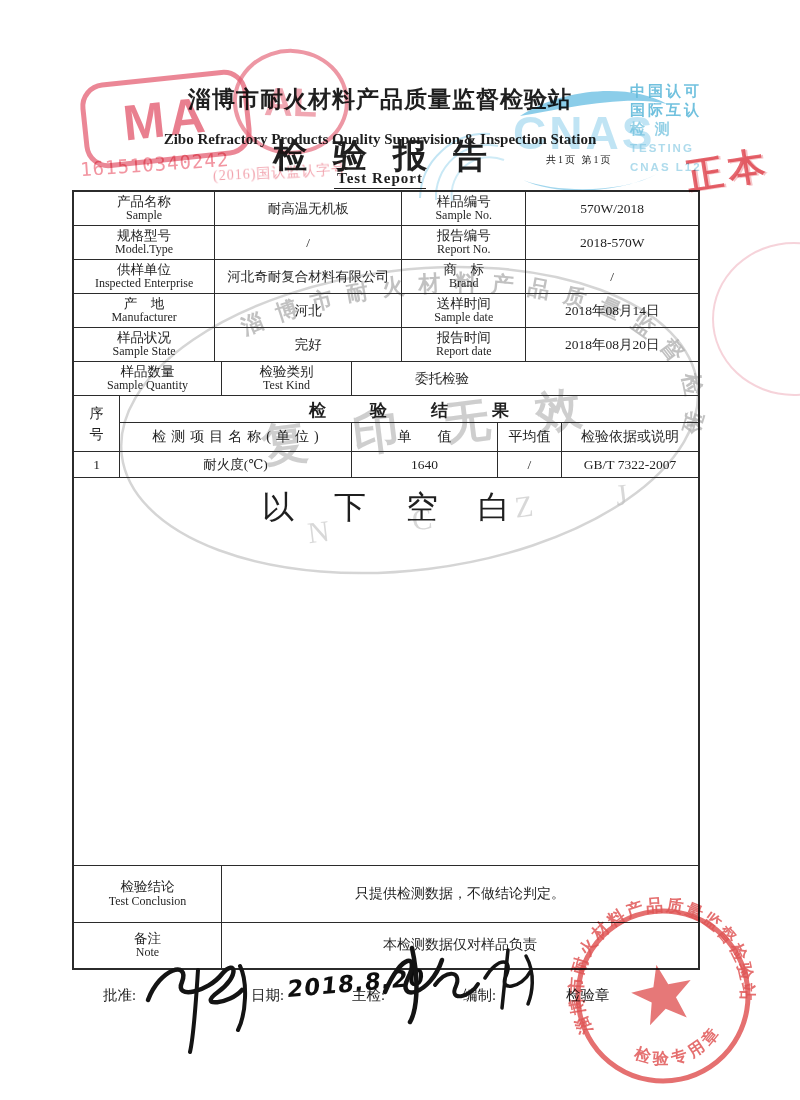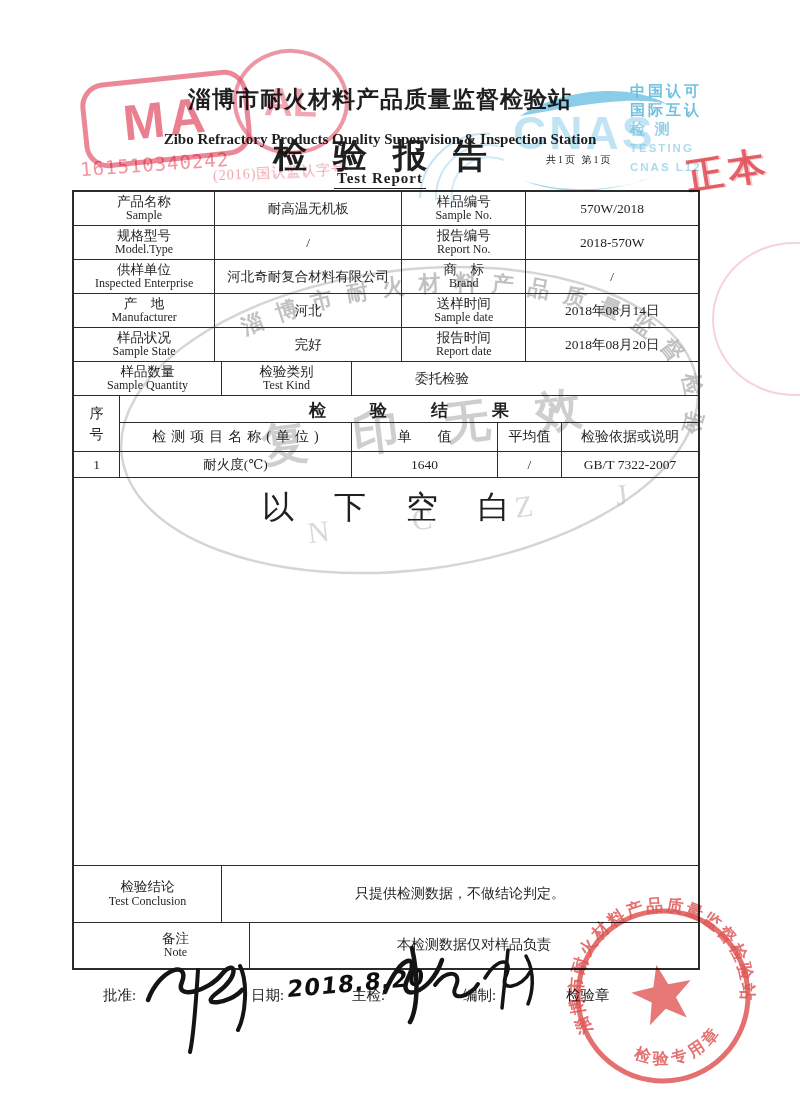--- a/index.html
+++ b/index.html
@@ -51,21 +51,21 @@
   .rh-single span{letter-spacing:26px;margin-right:-26px;}
   .res-data{height:26px;display:flex;box-sizing:border-box;border-bottom:1px solid #2b2b2b;}
   .rd{display:flex;align-items:center;justify-content:center;border-right:1px solid #2b2b2b;
     font-size:13.5px;box-sizing:border-box;}
   .rd:last-child{border-right:none;}
   .rd-no{width:46px;}.rd-item{width:232px;}.rd-single{width:146px;}.rd-avg{width:64px;}.rd-basis{flex:1;}
   .blank-area{height:388px;border-bottom:1px solid #2b2b2b;box-sizing:border-box;
     display:flex;justify-content:center;align-items:flex-start;padding-top:8px;}
   .blank-area span{font-size:32px;letter-spacing:40px;margin-right:-40px;}
   .foot-row1{height:57px;}
-  .foot-row2{height:45px;padding-left:28px;}
+  .foot-row2{height:45px;}
   .foot-label{width:148px;}
   .foot-value{flex:1;font-size:14px;}
   
   .sig-label{position:absolute;font-size:14.5px;z-index:3;}
   .sig-approve{left:103px;top:986px;}
   .sig-date{left:251px;top:986px;}
   .sig-chief{left:352px;top:986px;}
   .sig-prepare{left:463px;top:986px;}
   .sig-sealword{left:566px;top:986px;}
   .sig-svg{position:absolute;left:90px;top:930px;z-index:4;}

